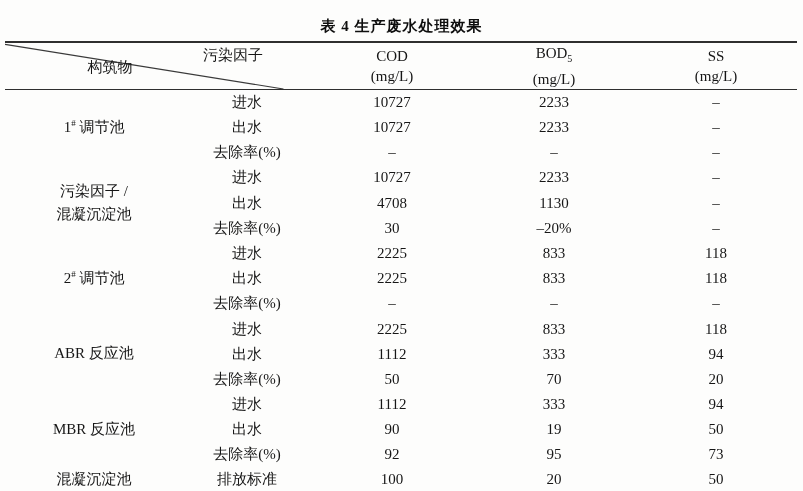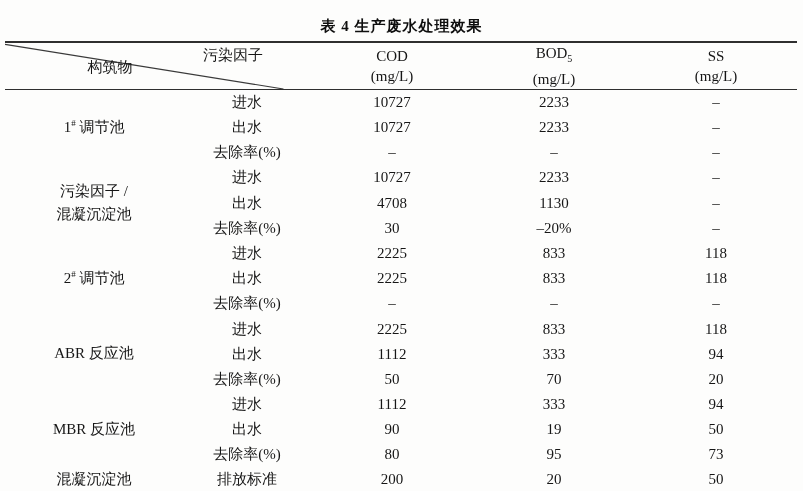--- a/index.html
+++ b/index.html
@@ -196,29 +196,29 @@
           <td>94</td>
         </tr>
         <tr>
           <td>出水</td>
           <td>90</td>
           <td>19</td>
           <td>50</td>
         </tr>
         <tr>
           <td>去除率(%)</td>
-          <td>80</td>
+          <td>92</td>
           <td>95</td>
           <td>73</td>
         </tr>
         <tr>
           <td class="structure" rowspan="1">
             <div><span>混凝沉淀池</span></div>
           </td>
           <td>排放标准</td>
-          <td>200</td>
+          <td>100</td>
           <td>20</td>
           <td>50</td>
         </tr>
       </tbody>
   </table>
 
 </div>
 
 </body></html>

